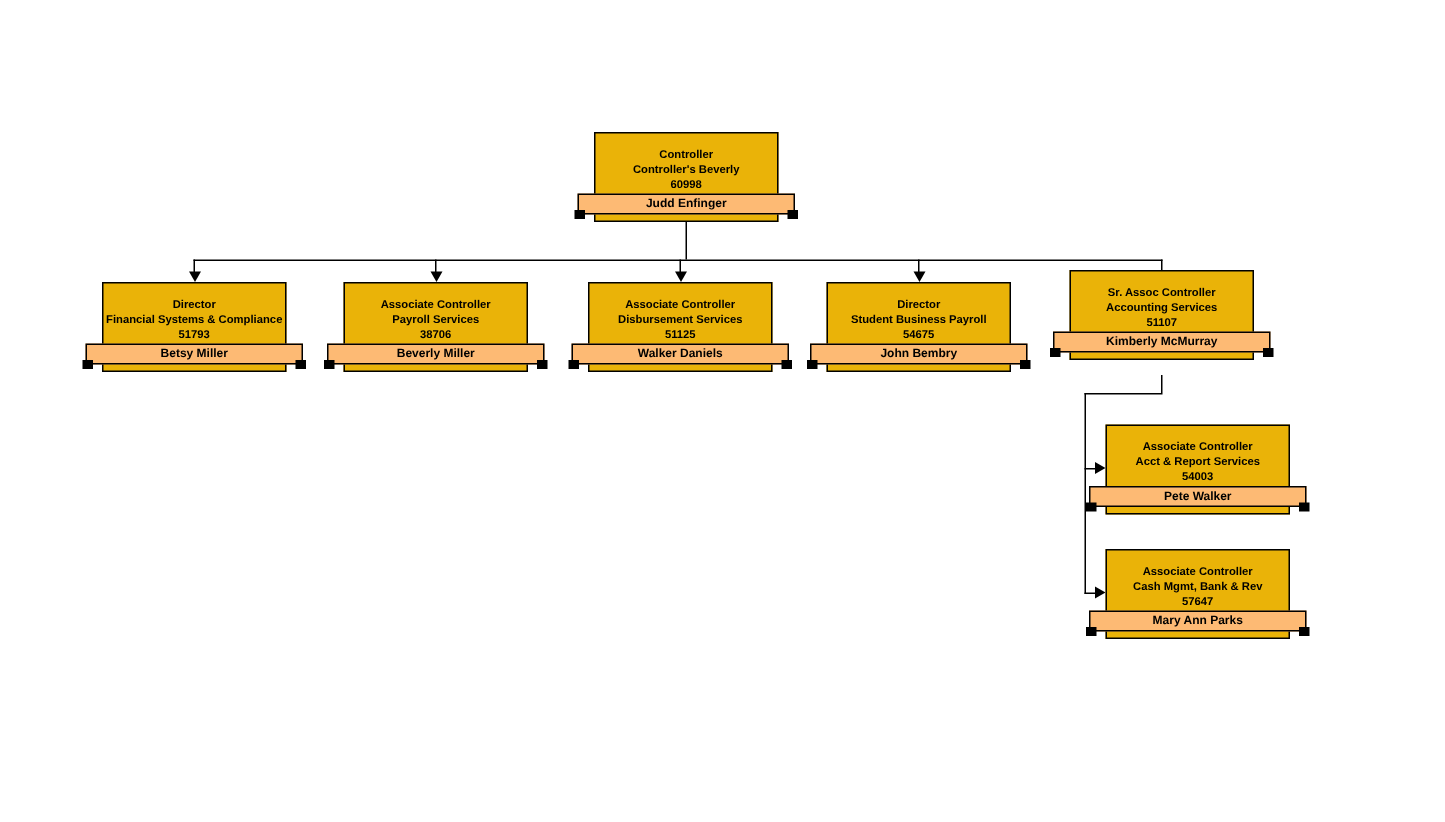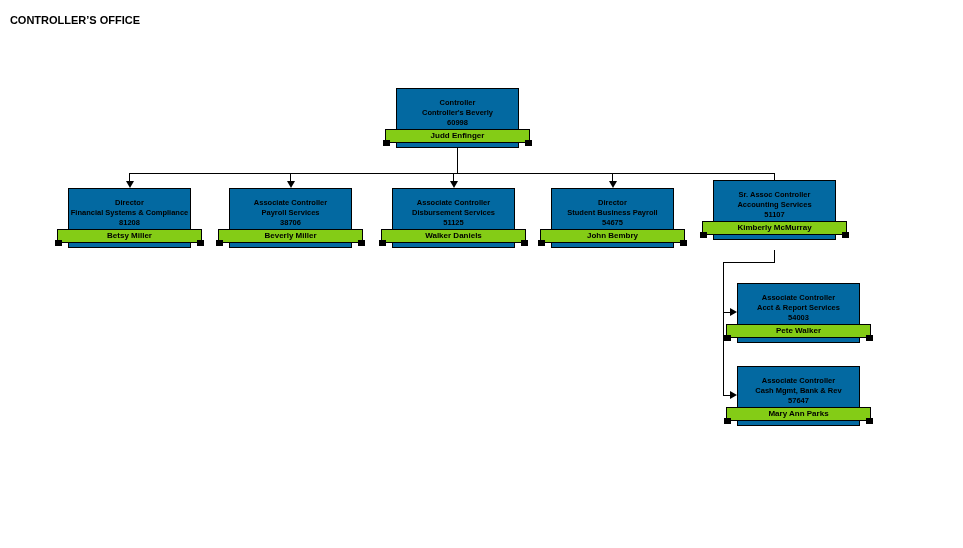--- a/index.html
+++ b/index.html
@@ -8,27 +8,27 @@
     font-family:"Liberation Sans",sans-serif;color:#000;overflow:hidden;
   }
   .page-title{
     position:absolute;left:9px;top:12px;width:132px;
     font-size:11px;font-weight:bold;line-height:17px;text-align:center;
   }
   
   .node{position:absolute;width:123px;height:60px;}
   .node .box{
     position:absolute;left:0;top:0;right:0;bottom:0;
-    border:1px solid #000;background:#0369a1;
+    border:1px solid #000;background:#eab308;
     text-align:center;font-size:7.5px;font-weight:bold;line-height:10px;
     padding-top:9px;box-sizing:border-box;
   }
   .node .banner{
     position:absolute;left:-11px;top:41px;width:145px;height:14px;
-    background:#84cc16;border:1.5px solid #000;box-sizing:border-box;
+    background:#fdba74;border:1.5px solid #000;box-sizing:border-box;
     text-align:center;font-size:8px;font-weight:bold;line-height:11px;
     z-index:2;
   }
   .banner::before{
     content:"";position:absolute;left:-3px;bottom:-4px;width:7px;height:6px;
     background:#000;z-index:-1;
   }
   .banner::after{
     content:"";position:absolute;right:-3px;bottom:-4px;width:7px;height:6px;
     background:#000;z-index:-1;
@@ -43,21 +43,20 @@
   .arrow-right{
     position:absolute;width:0;height:0;
     border-top:4px solid transparent;border-bottom:4px solid transparent;
     border-left:7px solid #000;
   }
 </style>
 </head>
 <body>
 
 <div class="page-title">
-  <div>CONTROLLER’S OFFICE</div>
 </div>
 
 <div class="node" style="left:396px;top:88px;">
   <div class="box">
     <div>Controller</div>
     <div>Controller's Beverly</div>
     <div>60998</div>
   </div>
   <div class="banner">Judd Enfinger</div>
 </div>
@@ -73,21 +72,21 @@
 <div class="arrow-down" style="left:450px;top:181px;"></div>
 <div class="line" style="left:612px;top:173px;width:1px;height:9px;"></div>
 <div class="arrow-down" style="left:609px;top:181px;"></div>
 <div class="line" style="left:774px;top:173px;width:1px;height:9px;"></div>
 <div class="arrow-down" style="left:771px;top:181px;"></div>
 
 <div class="node" style="left:68px;top:188px;">
   <div class="box">
     <div>Director</div>
     <div>Financial Systems &amp; Compliance</div>
-    <div>81208</div>
+    <div>51793</div>
   </div>
   <div class="banner">Betsy Miller</div>
 </div>
 
 <div class="node" style="left:229px;top:188px;">
   <div class="box">
     <div>Associate Controller</div>
     <div>Payroll Services</div>
     <div>38706</div>
   </div>

